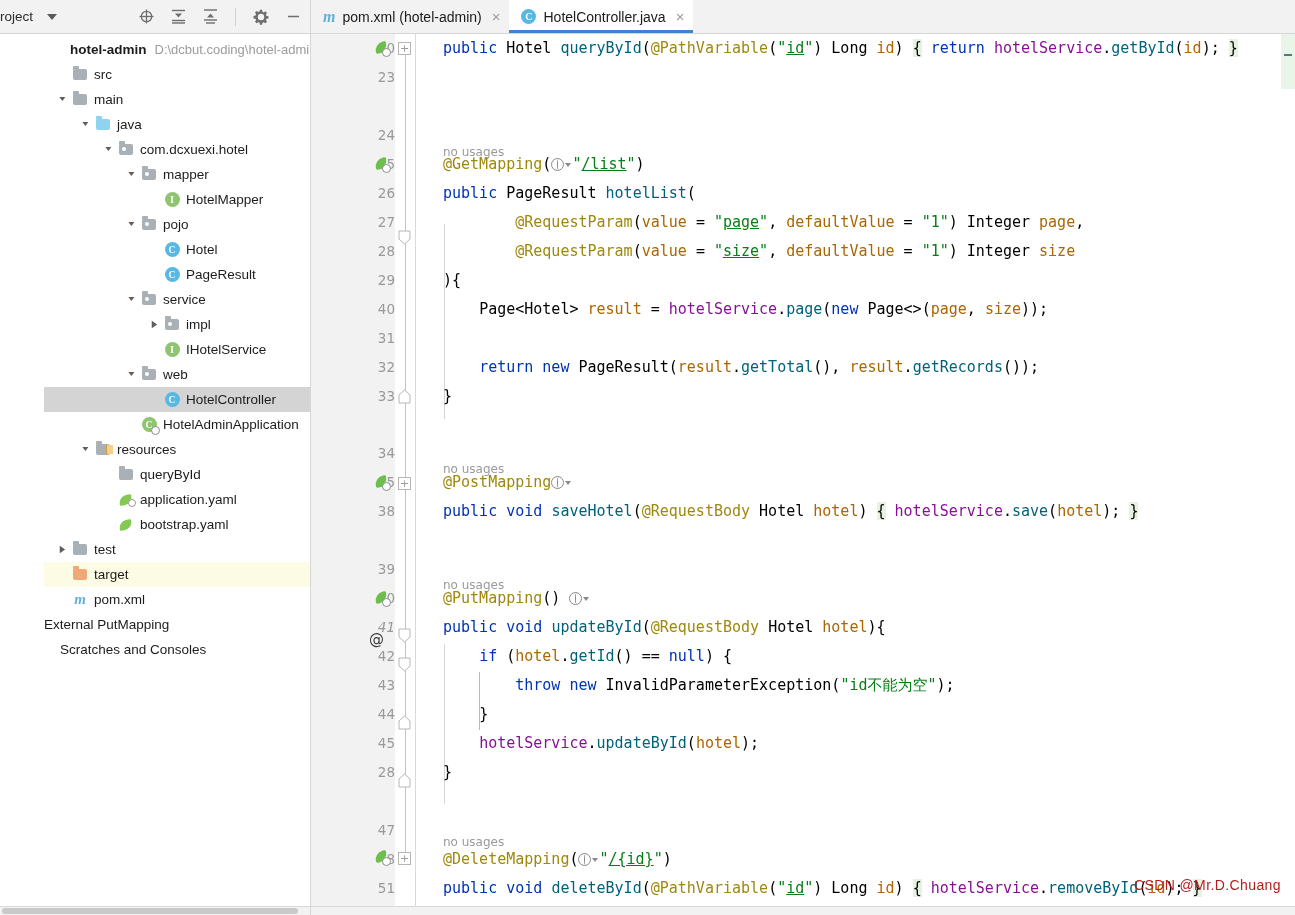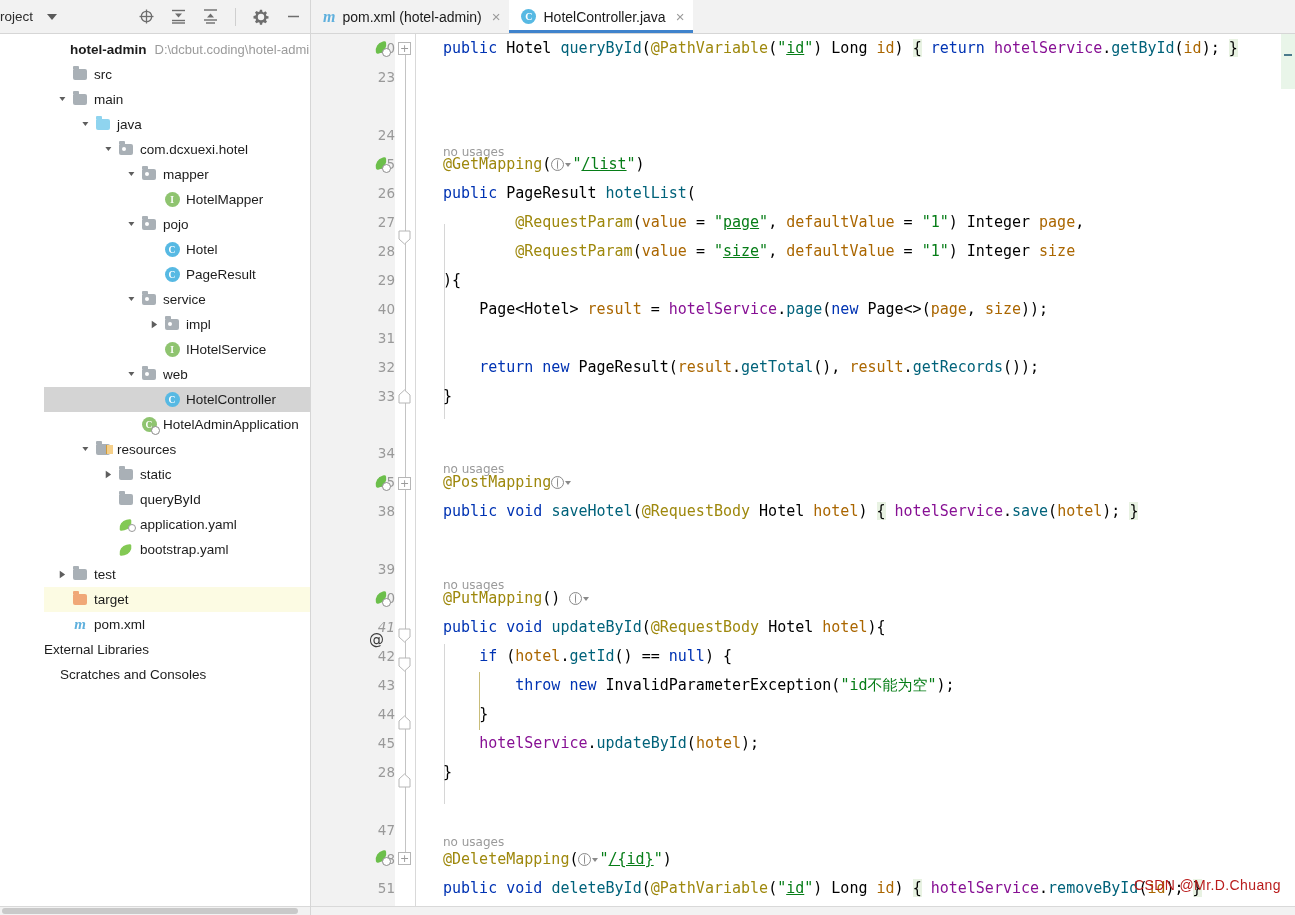--- a/index.html
+++ b/index.html
@@ -677,27 +677,20 @@
         </div>
 
         <div class="row indent-2">
           <span class="arrow down"></span>
           <span class="ico">
               <span class="folder res"></span>
             </span>
           <span>resources</span>
         </div>
 
-        <div class="row indent-3">
-          <span class="arrow right"></span>
-          <span class="ico">
-              <span class="folder"></span>
-            </span>
-          <span>static</span>
-        </div>
 
         <div class="row indent-3">
           <span class="arrow none"></span>
           <span class="ico">
               <span class="folder"></span>
             </span>
           <span>queryById</span>
         </div>
 
         <div class="row indent-3">
@@ -734,21 +727,21 @@
 
         <div class="row indent-1">
           <span class="arrow none"></span>
           <span class="ico">
               <span class="mvn">m</span>
             </span>
           <span>pom.xml</span>
         </div>
 
         <div class="row" style="padding-left:0;">
-          <span>External Libraries</span>
+          <span>External PutMapping</span>
         </div>
 
         <div class="row" style="padding-left:16px;">
           <span>Scratches and Consoles</span>
         </div>
       </div>
 
       <div class="bottom-strip">
         <div class="hscroll"></div>
       </div>

